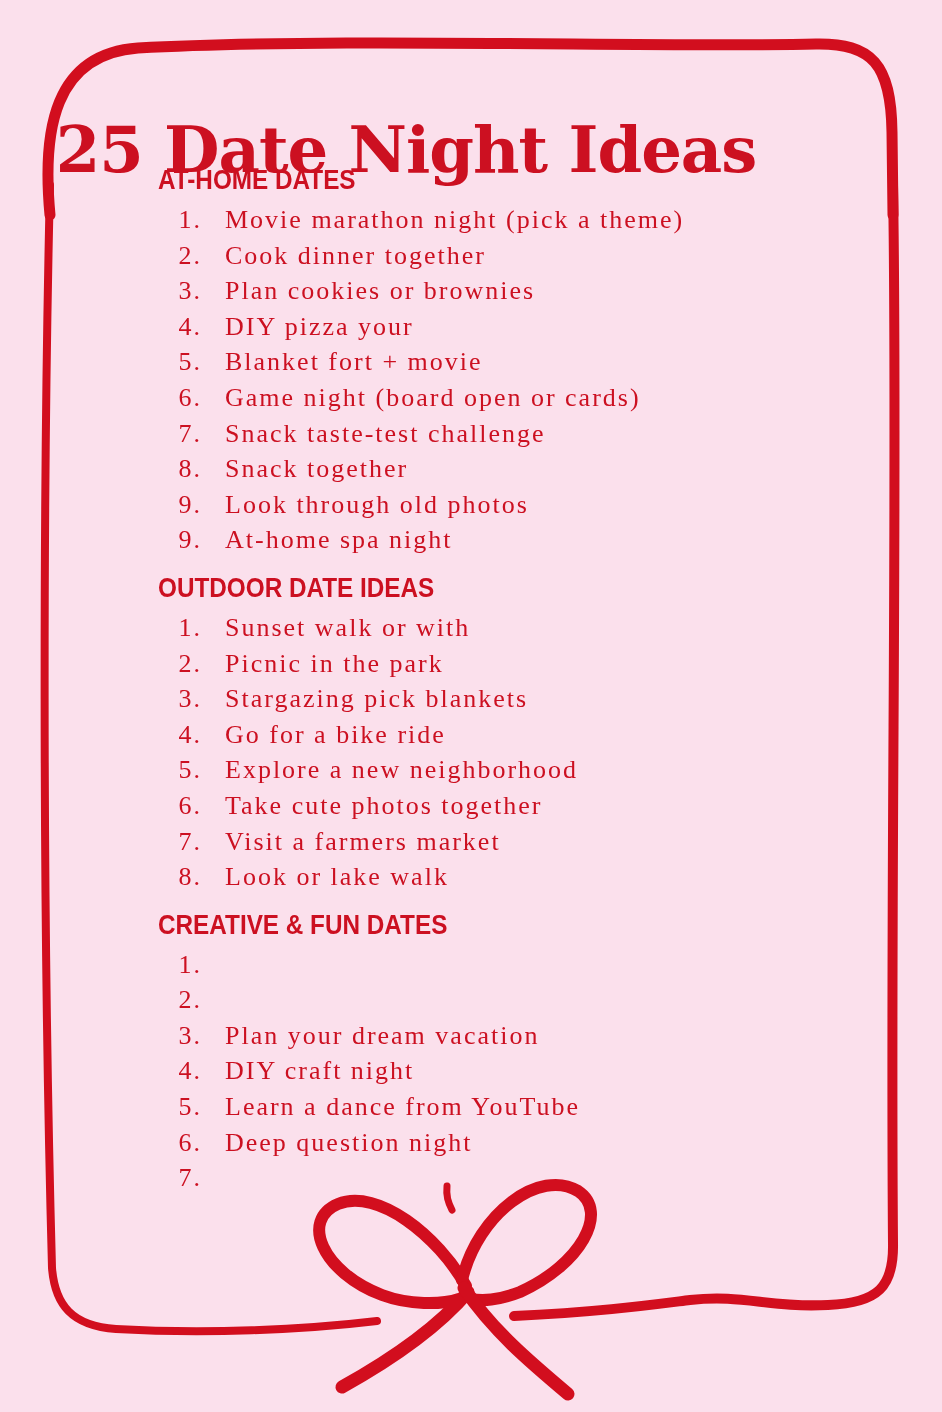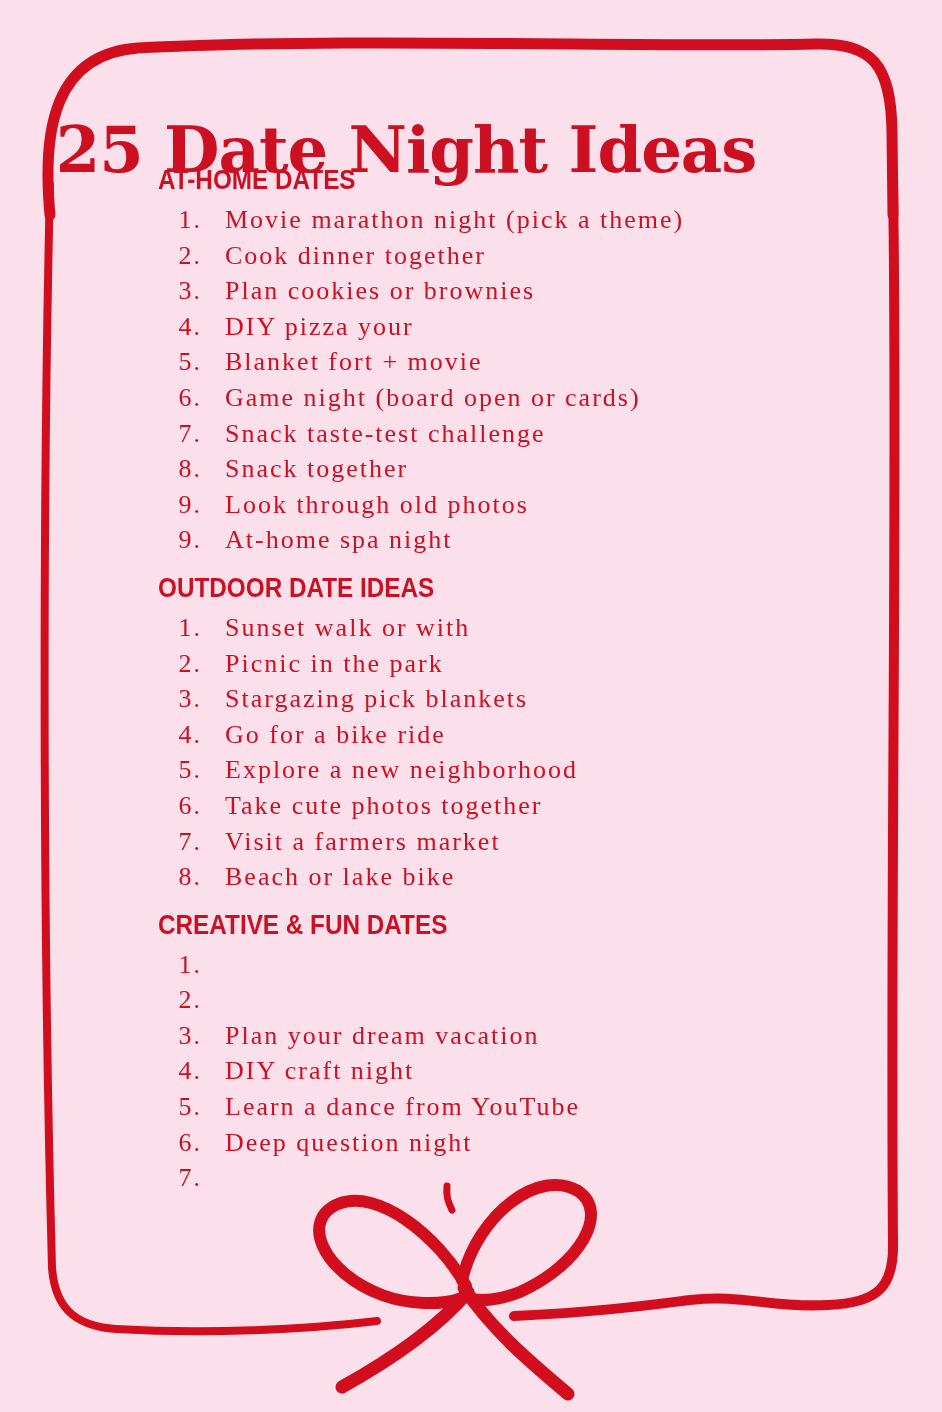--- a/index.html
+++ b/index.html
@@ -148,21 +148,21 @@
           <li>
             <span class="num">6.</span>
             <span class="txt">Take cute photos together</span>
           </li>
           <li>
             <span class="num">7.</span>
             <span class="txt">Visit a farmers market</span>
           </li>
           <li>
             <span class="num">8.</span>
-            <span class="txt">Beach or lake bike</span>
+            <span class="txt">Look or lake walk</span>
           </li>
         </ol>
       </div>
       <div class="section">
         <h2>CREATIVE &amp; FUN DATES</h2>
         <ol>
           <li>
             <span class="num">1.</span>
           </li>
           <li>

